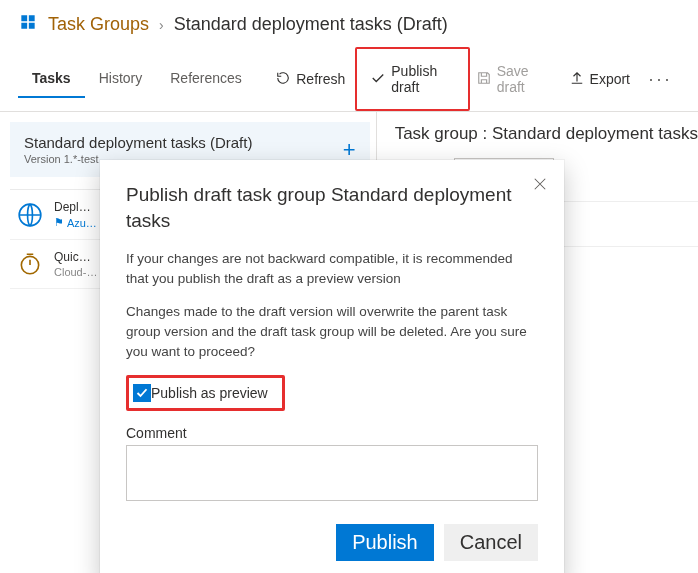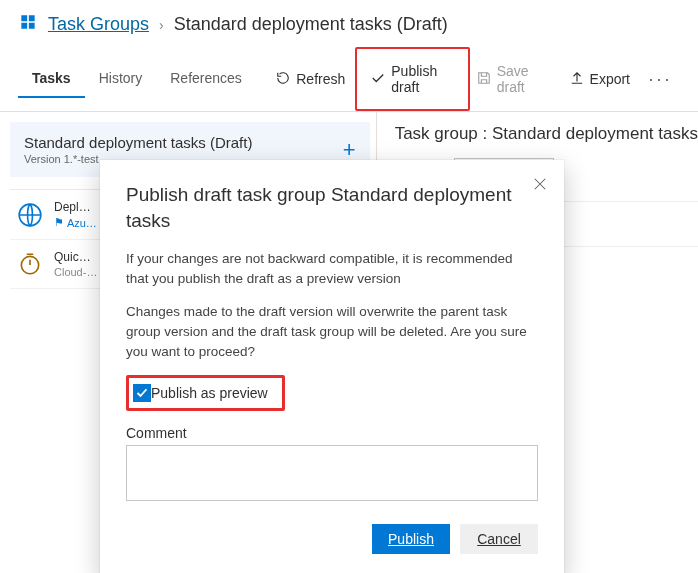--- a/index.html
+++ b/index.html
@@ -15,21 +15,21 @@
     position: relative;
   }
   .breadcrumb {
     display: flex;
     align-items: center;
     gap: 10px;
     padding: 12px 18px 4px 18px;
     font-size: 18px;
     color: #323130;
   }
-  .breadcrumb .bc-link { color: #0369a1; text-decoration: underline; }
+  .breadcrumb .bc-link { color: #a16207; }
   .breadcrumb .chev { color: #888; font-size: 14px; }
   .bc-icon svg { width: 20px; height: 20px; fill: #0078d4; }
   .toolbar {
     display: flex;
     align-items: center;
     gap: 0;
     padding: 6px 18px 0 18px;
     border-bottom: 1px solid #e1dfdd;
     position: relative;
   }
@@ -176,25 +176,24 @@
   }
   .modal-actions {
     display: flex;
     justify-content: flex-end;
     gap: 10px;
     margin-top: 20px;
   }
   .btn {
     min-width: 78px;
     padding: 7px 16px;
-    font-size: 14px;
+    font-size: 20px;
     border: none;
     cursor: pointer;
     font-family: inherit;
-    text-decoration: underline;
   }
   .btn.primary { background: #0078d4; color: #fff; }
   .btn.secondary { background: #efefef; color: #323130; }
   .dots { font-size: 18px; letter-spacing: 2px; padding: 0 8px; cursor:pointer; color:#605e5c;}
 </style>
 </head>
 <body>
 
 <div class="breadcrumb">
   <span class="bc-icon">

